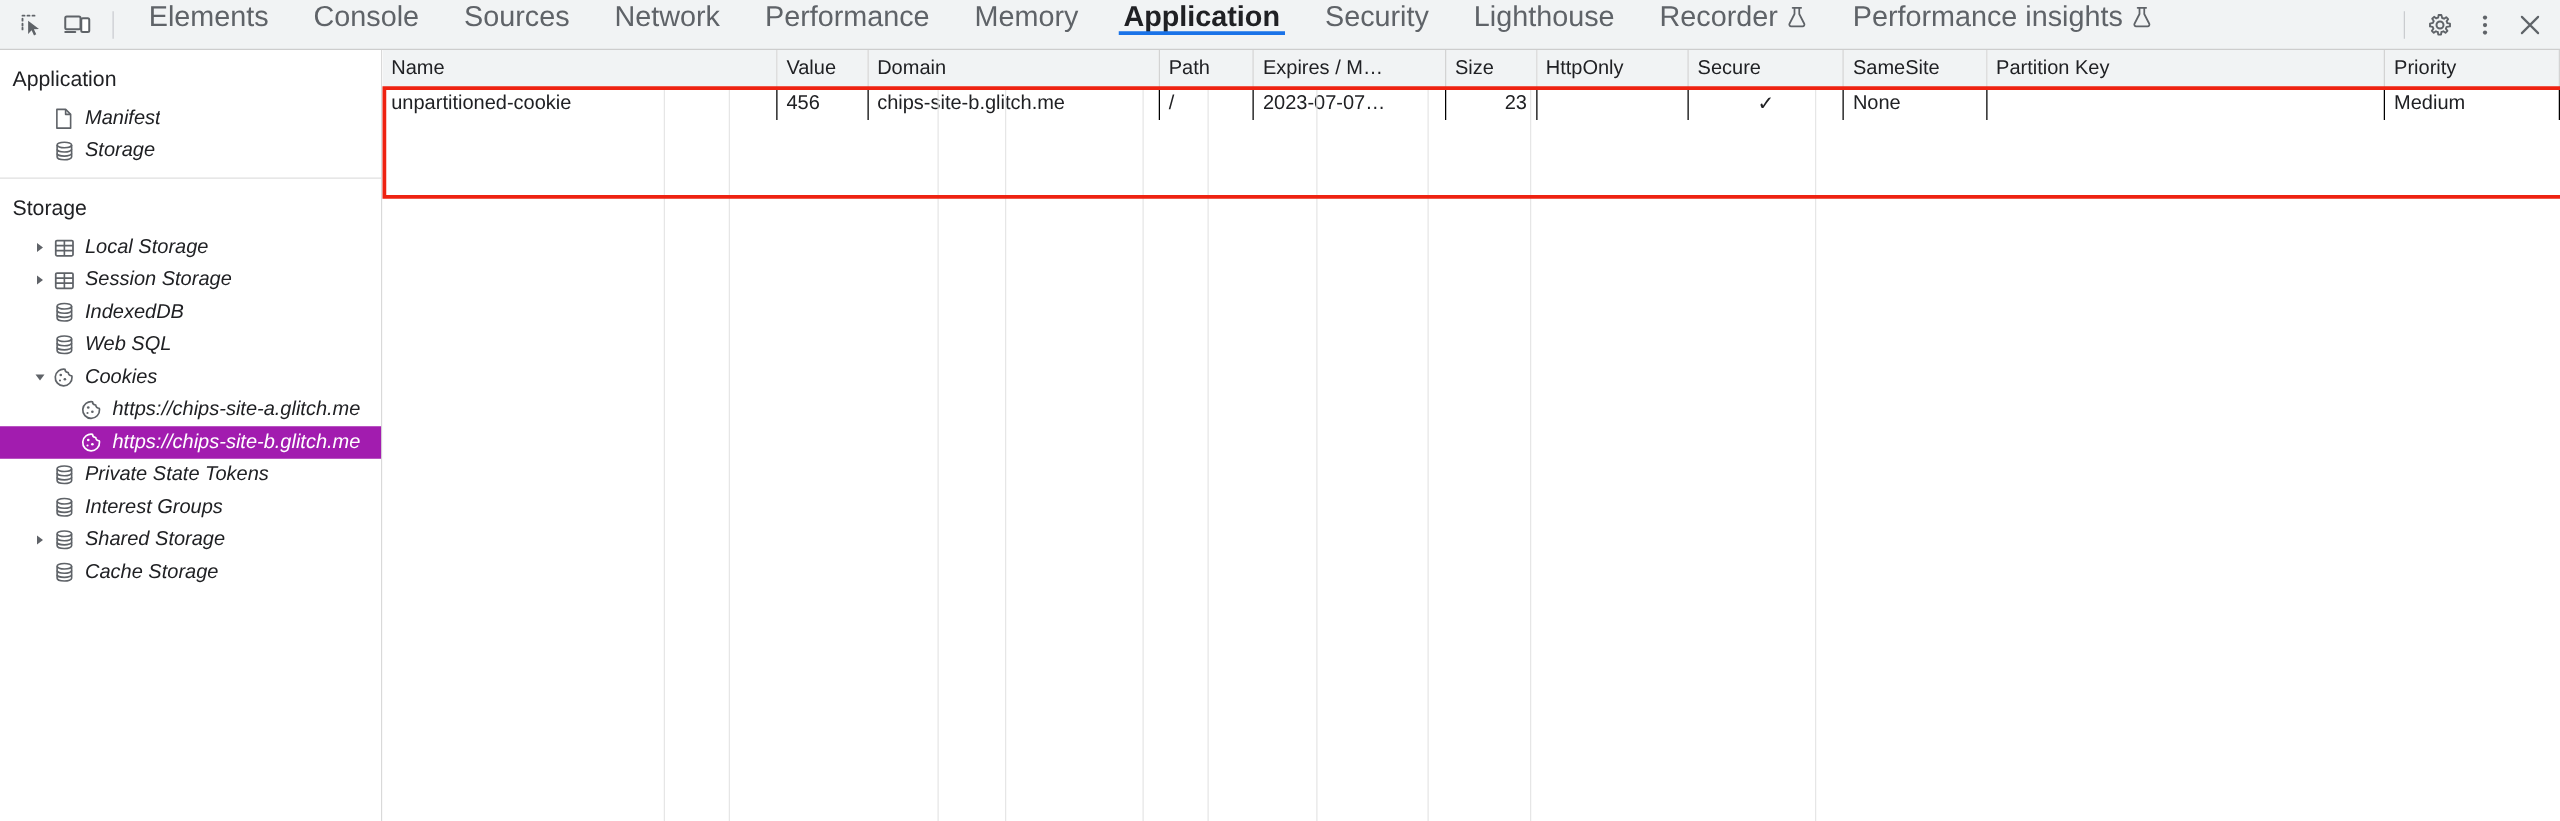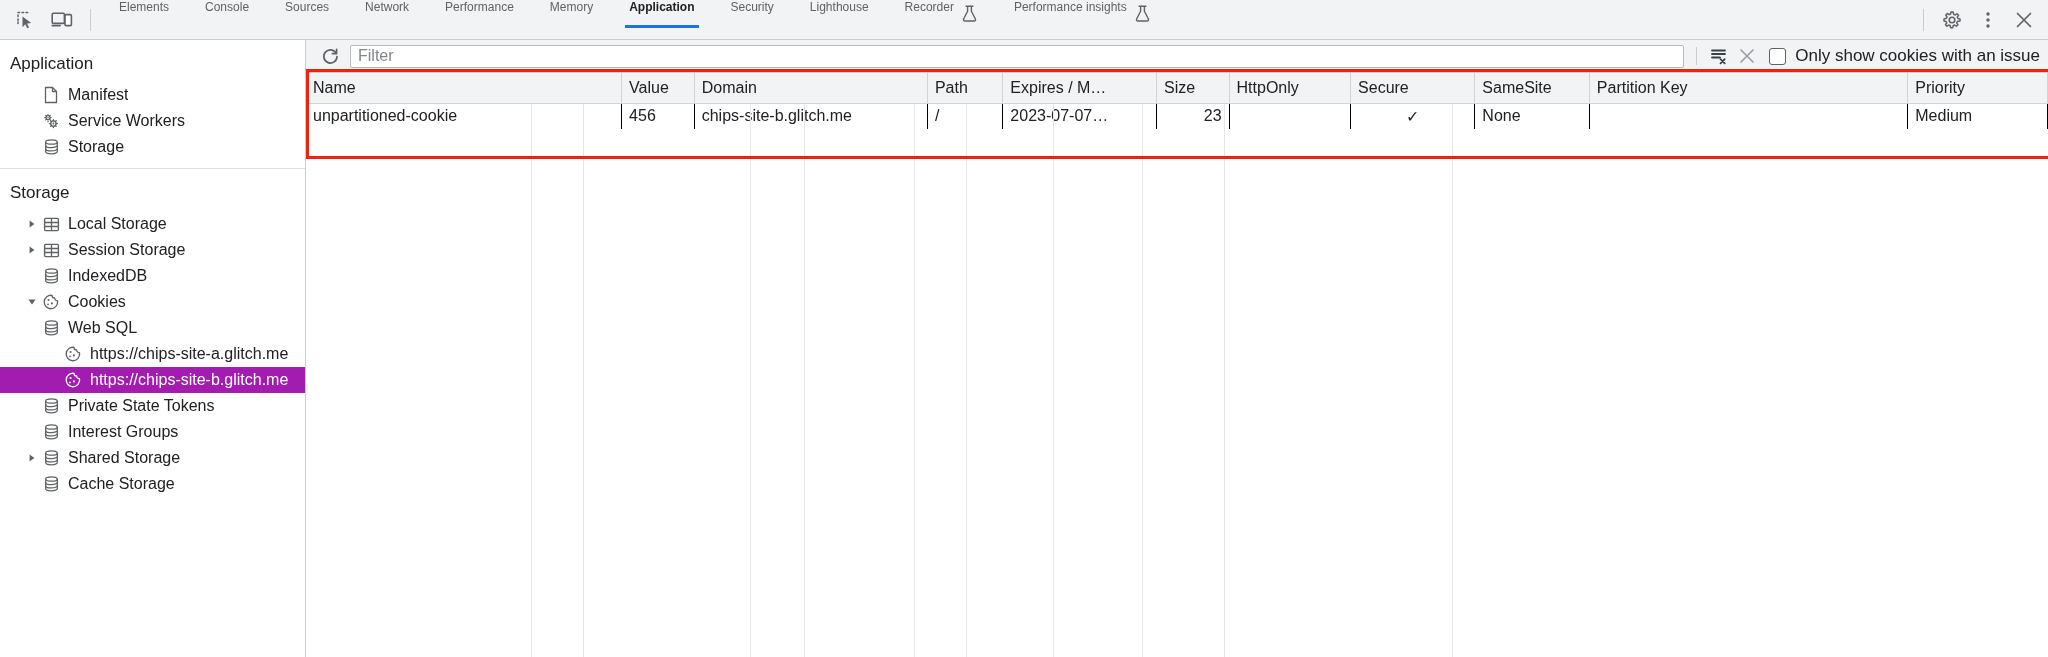--- a/index.html
+++ b/index.html
@@ -30,21 +30,21 @@
     flex: 0 0 auto;
   }
   .tb-sep {
     width: 1px; height: 22px; background: #cacccf;
     margin: 0 10px; flex: 0 0 auto;
   }
   .tabs { display: flex; align-items: stretch; height: 40px; flex: 1 1 auto; }
   .tab {
     display: flex; gap: 7px;
     padding: 0 18px; height: 28px;
-    font-size: 12px; color: #5f6368;
+    font-size: 23px; color: #5f6368;
     cursor: pointer; white-space: nowrap;
     position: relative;
   }
   .tab.active { color: #202124; font-weight: bold; }
   .tab.active::after {
     content: ""; position: absolute; left: 14px; right: 14px; bottom: 0;
     height: 3px; background: #1a73e8;
   }
   .tab .flask { display: inline-flex; align-items: center; }
   .tb-right { display: flex; align-items: center; flex: 0 0 auto; }
@@ -76,21 +76,21 @@
   .side-item .twisty {
     width: 16px; min-width: 16px; height: 16px;
     display: flex; align-items: center; justify-content: center;
     flex: 0 0 auto;
   }
   .side-item .ico {
     width: 22px; min-width: 22px; height: 18px;
     display: flex; align-items: center; justify-content: center;
     margin-right: 6px; flex: 0 0 auto;
   }
-  .side-item .lbl { overflow: hidden; text-overflow: ellipsis; }
+  .side-item .lbl { overflow: hidden; text-overflow: ellipsis; font-style: italic; }
   .ind-1 { padding-left: 24px; }
   .ind-2 { padding-left: 46px; }
 
   
   .main { flex: 1 1 auto; display: flex; flex-direction: column; min-width: 0; background: #fff; position: relative; }
 
   .filterbar {
     height: 33px; min-height: 33px;
     background: #f1f3f4;
     border-bottom: 1px solid #cdcdcd;
@@ -294,38 +294,20 @@
               <svg width="16" height="18" viewBox="0 0 16 18">
         <path d="M2.5 1.5h7l4 4v11h-11z" fill="none" stroke="#5f6368" stroke-width="1.3" stroke-linejoin="round"></path>
         <path d="M9.5 1.5v4h4" fill="none" stroke="#5f6368" stroke-width="1.3" stroke-linejoin="round"></path>
               </svg>
             </span>
             <span class="lbl">Manifest</span>
           </div>
           <div class="side-item ind-1">
             <span class="twisty"></span>
             <span class="ico">
-              <svg width="18" height="18" viewBox="0 0 18 18">
-        <circle cx="6" cy="5.6" r="2.0" fill="none" stroke="#5f6368" stroke-width="1.2"></circle>
-        <circle cx="6" cy="5.6" r="0.7" fill="#5f6368"></circle>
-        <g stroke="#5f6368" stroke-width="1.2" stroke-linecap="round">
-          <path d="M6 2.4v1M6 8.8v1M2.8 5.6h1M8.2 5.6h1M3.7 3.3l.7.7M7.6 7.2l.7.7M8.3 3.3l-.7.7M4.4 7.2l-.7.7"></path>
-        </g>
-        <circle cx="11.4" cy="11.6" r="2.7" fill="none" stroke="#5f6368" stroke-width="1.3"></circle>
-        <circle cx="11.4" cy="11.6" r="1.0" fill="#5f6368"></circle>
-        <g stroke="#5f6368" stroke-width="1.3" stroke-linecap="round">
-          <path d="M11.4 7.6v1.2M11.4 14.4v1.2M7.4 11.6h1.2M14.2 11.6h1.2M8.6 8.8l.85.85M13.3 13.5l.85.85M14.2 8.8l-.85.85M9.45 13.5l-.85.85"></path>
-        </g>
-              </svg>
-            </span>
-            <span class="lbl">Service Workers</span>
-          </div>
-          <div class="side-item ind-1">
-            <span class="twisty"></span>
-            <span class="ico">
               <svg width="17" height="18" viewBox="0 0 17 18">
         <ellipse cx="8.5" cy="4.0" rx="5.8" ry="2.2" fill="none" stroke="#5f6368" stroke-width="1.3"></ellipse>
         <path d="M2.7 4.0v9.6c0 1.22 2.6 2.2 5.8 2.2s5.8-.98 5.8-2.2V4.0" fill="none" stroke="#5f6368" stroke-width="1.3"></path>
         <path d="M2.7 7.4c0 1.22 2.6 2.2 5.8 2.2s5.8-.98 5.8-2.2" fill="none" stroke="#5f6368" stroke-width="1.3"></path>
         <path d="M2.7 10.7c0 1.22 2.6 2.2 5.8 2.2s5.8-.98 5.8-2.2" fill="none" stroke="#5f6368" stroke-width="1.3"></path>
               </svg>
             </span>
             <span class="lbl">Storage</span>
           </div>
         </div>
@@ -363,49 +345,49 @@
             <span class="twisty"></span>
             <span class="ico">
               <svg width="17" height="18" viewBox="0 0 17 18">
         <ellipse cx="8.5" cy="4.0" rx="5.8" ry="2.2" fill="none" stroke="#5f6368" stroke-width="1.3"></ellipse>
         <path d="M2.7 4.0v9.6c0 1.22 2.6 2.2 5.8 2.2s5.8-.98 5.8-2.2V4.0" fill="none" stroke="#5f6368" stroke-width="1.3"></path>
         <path d="M2.7 7.4c0 1.22 2.6 2.2 5.8 2.2s5.8-.98 5.8-2.2" fill="none" stroke="#5f6368" stroke-width="1.3"></path>
         <path d="M2.7 10.7c0 1.22 2.6 2.2 5.8 2.2s5.8-.98 5.8-2.2" fill="none" stroke="#5f6368" stroke-width="1.3"></path>
               </svg>
             </span>
             <span class="lbl">IndexedDB</span>
+          </div>
+          <div class="side-item ind-1">
+            <span class="twisty"></span>
+            <span class="ico">
+              <svg width="17" height="18" viewBox="0 0 17 18">
+        <ellipse cx="8.5" cy="4.0" rx="5.8" ry="2.2" fill="none" stroke="#5f6368" stroke-width="1.3"></ellipse>
+        <path d="M2.7 4.0v9.6c0 1.22 2.6 2.2 5.8 2.2s5.8-.98 5.8-2.2V4.0" fill="none" stroke="#5f6368" stroke-width="1.3"></path>
+        <path d="M2.7 7.4c0 1.22 2.6 2.2 5.8 2.2s5.8-.98 5.8-2.2" fill="none" stroke="#5f6368" stroke-width="1.3"></path>
+        <path d="M2.7 10.7c0 1.22 2.6 2.2 5.8 2.2s5.8-.98 5.8-2.2" fill="none" stroke="#5f6368" stroke-width="1.3"></path>
+              </svg>
+            </span>
+            <span class="lbl">Web SQL</span>
           </div>
           <div class="side-item ind-1">
             <span class="twisty">
               <svg width="10" height="10" viewBox="0 0 10 10">
                 <path d="M1.4 2.6 L8.6 2.6 L5 7.4 Z" fill="#5f6368"></path>
               </svg>
             </span>
             <span class="ico">
               <svg width="18" height="18" viewBox="0 0 18 18">
         <path d="M15.6 8.6a6.7 6.7 0 1 1-5.6-6.2 2.6 2.6 0 0 0 2.6 2.6 2.6 2.6 0 0 0 2.7 2.6c.2.3.3.6.3 1z" fill="none" stroke="#5f6368" stroke-width="1.35" stroke-linejoin="round"></path>
         <circle cx="6.6" cy="7.0" r="1.05" fill="#5f6368"></circle>
         <circle cx="9.9" cy="10.4" r="1.05" fill="#5f6368"></circle>
         <circle cx="6.0" cy="11.4" r="0.85" fill="#5f6368"></circle>
               </svg>
             </span>
             <span class="lbl">Cookies</span>
           </div>
-          <div class="side-item ind-1">
-            <span class="twisty"></span>
-            <span class="ico">
-              <svg width="17" height="18" viewBox="0 0 17 18">
-        <ellipse cx="8.5" cy="4.0" rx="5.8" ry="2.2" fill="none" stroke="#5f6368" stroke-width="1.3"></ellipse>
-        <path d="M2.7 4.0v9.6c0 1.22 2.6 2.2 5.8 2.2s5.8-.98 5.8-2.2V4.0" fill="none" stroke="#5f6368" stroke-width="1.3"></path>
-        <path d="M2.7 7.4c0 1.22 2.6 2.2 5.8 2.2s5.8-.98 5.8-2.2" fill="none" stroke="#5f6368" stroke-width="1.3"></path>
-        <path d="M2.7 10.7c0 1.22 2.6 2.2 5.8 2.2s5.8-.98 5.8-2.2" fill="none" stroke="#5f6368" stroke-width="1.3"></path>
-              </svg>
-            </span>
-            <span class="lbl">Web SQL</span>
-          </div>
           <div class="side-item ind-2">
             <span class="twisty"></span>
             <span class="ico">
               <svg width="18" height="18" viewBox="0 0 18 18">
         <path d="M15.6 8.6a6.7 6.7 0 1 1-5.6-6.2 2.6 2.6 0 0 0 2.6 2.6 2.6 2.6 0 0 0 2.7 2.6c.2.3.3.6.3 1z" fill="none" stroke="#5f6368" stroke-width="1.35" stroke-linejoin="round"></path>
         <circle cx="6.6" cy="7.0" r="1.05" fill="#5f6368"></circle>
         <circle cx="9.9" cy="10.4" r="1.05" fill="#5f6368"></circle>
         <circle cx="6.0" cy="11.4" r="0.85" fill="#5f6368"></circle>
               </svg>
             </span>
@@ -473,45 +455,20 @@
         <path d="M2.7 10.7c0 1.22 2.6 2.2 5.8 2.2s5.8-.98 5.8-2.2" fill="none" stroke="#5f6368" stroke-width="1.3"></path>
               </svg>
             </span>
             <span class="lbl">Cache Storage</span>
           </div>
         </div>
       </div>
 
     <div class="main">
 
-      <div class="filterbar">
-        <div class="fb-btn" title="Refresh">
-          <svg width="21" height="21" viewBox="0 0 21 21">
-            <path d="M16.2 7.3A6.6 6.6 0 1 0 17 10.5" fill="none" stroke="#5f6368" stroke-width="1.7" stroke-linecap="round"></path>
-            <path d="M16.6 3.4v4.2h-4.2" fill="none" stroke="#5f6368" stroke-width="1.7" stroke-linecap="round" stroke-linejoin="round"></path>
-          </svg>
-        </div>
-        <input class="filter-input" type="text" placeholder="Filter" value="" style="">
-        <div class="fb-sep"></div>
-        <div class="fb-btn" title="Clear all cookies">
-          <svg width="22" height="22" viewBox="0 0 22 22">
-            <path d="M4 5.5h13M4 9h13M4 12.5h8" stroke="#3c4043" stroke-width="1.8" stroke-linecap="round"></path>
-            <path d="M12.5 14.2l4.2 4.2M16.7 14.2l-4.2 4.2" stroke="#3c4043" stroke-width="1.8" stroke-linecap="round"></path>
-          </svg>
-        </div>
-        <div class="fb-btn" title="Clear filter">
-          <svg width="22" height="22" viewBox="0 0 22 22">
-            <path d="M5 5 L17 17 M17 5 L5 17" stroke="#9aa0a6" stroke-width="1.7" stroke-linecap="round"></path>
-          </svg>
-        </div>
-        <label class="cb-wrap">
-          <span class="cb-box"></span>
-          <span class="cb-label">Only show cookies with an issue</span>
-        </label>
-      </div>
 
       <div class="grid-wrap">
         <table class="cookies">
           <colgroup>
               <col style="width: 226px;">
               <col style="width: 52px;">
               <col style="width: 167px;">
               <col style="width: 54px;">
               <col style="width: 110px;">
               <col style="width: 52px;">

